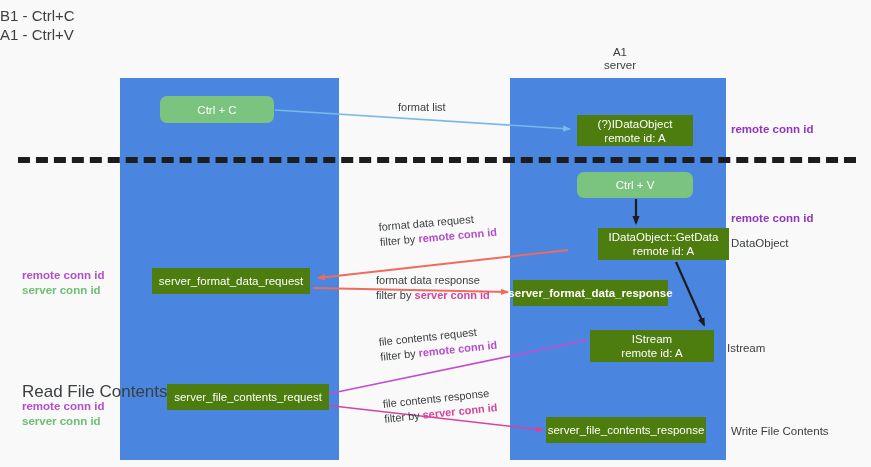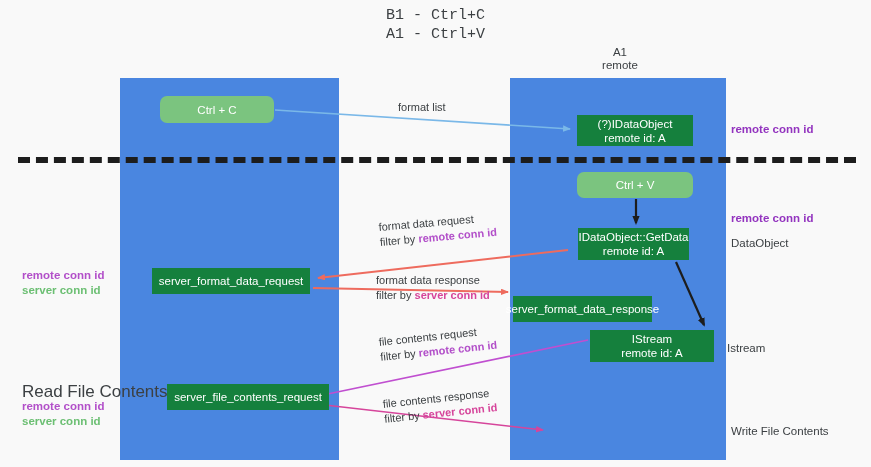--- a/index.html
+++ b/index.html
@@ -10,25 +10,23 @@
     color:#3c4043;
     position:relative;
     overflow:hidden;
   }
   #stage{position:absolute;left:0;top:0;width:871px;height:467px;}
   .abs{position:absolute;}
 
   
   .title{
     left:0;top:6px;width:871px;
-    text-align:center;
     font-size:15px;line-height:19px;
     color:#3c4043;
     white-space:pre-line;
-    font-family:Liberation Mono, monospace;
   }
 
   
   .col-head{
     font-size:11.5px;line-height:13px;
     text-align:center;color:#3c4043;
     white-space:pre-line;
   }
   #head-b1{left:150px;top:46px;width:130px;}
   #head-a1{left:545px;top:46px;width:150px;}
@@ -48,28 +46,28 @@
   .node{
     box-sizing:border-box;
     display:flex;flex-direction:column;
     align-items:center;justify-content:center;
     color:#ffffff;
     font-size:11.5px;line-height:14px;
     text-align:center;
     white-space:pre-line;
   }
   .green{background:#7bc47f;border-radius:7px;}
-  .orange{background:#15803d;}
+  .orange{background:#4d7c0f;}
 
   #n-ctrlc{left:160px;top:96px;width:114px;height:27px;}
   #n-dataobj{left:577px;top:115px;width:116px;height:31px;}
   #n-ctrlv{left:577px;top:172px;width:116px;height:26px;}
-  #n-getdata{left:578px;top:228px;width:111px;height:32px;}
+  #n-getdata{left:598px;top:228px;width:131px;height:32px;}
   #n-fmtreq{left:152px;top:268px;width:158px;height:26px;text-align:center;}
-  #n-fmtresp{left:513px;top:296px;width:139px;height:26px;}
+  #n-fmtresp{left:513px;top:280px;width:155px;height:26px;font-weight:bold;}
   #n-istream{left:590px;top:330px;width:124px;height:32px;}
   #n-filereq{left:150px;top:384px;width:162px;height:26px;margin-left:17px;}
   #n-fileresp{left:546px;top:417px;width:160px;height:26px;}
 
   
   .note{
     font-size:11.5px;line-height:14px;
     color:#3c4043;white-space:pre-line;
   }
   .note.purple{color:#9334bf;font-weight:bold;}
@@ -105,21 +103,21 @@
 </style>
 </head>
 <body>
 
 <div id="stage">
 
   <div class="abs title" id="title">B1 - Ctrl+C
 A1 - Ctrl+V</div>
 
   <div class="abs col-head" id="head-a1">A1
-remote</div>
+server</div>
 
   <div class="abs lane" id="lane-b1"></div>
   <div class="abs lane" id="lane-a1"></div>
 
   <svg id="wires" viewBox="0 0 871 467" xmlns="http://www.w3.org/2000/svg">
     <defs>
       <marker id="ah-blue" markerWidth="9" markerHeight="9" refX="7" refY="3.2" orient="auto" markerUnits="userSpaceOnUse">
         <path d="M0,0 L8,3.2 L0,6.4 z" fill="#7ab8e8"></path>
       </marker>
       <marker id="ah-red" markerWidth="9" markerHeight="9" refX="7" refY="3.2" orient="auto" markerUnits="userSpaceOnUse">
@@ -163,20 +161,21 @@
 
   <div class="abs node orange" id="n-fmtreq">server_format_data_request</div>
 
   <div class="abs node orange" id="n-fmtresp">server_format_data_response</div>
 
   <div class="abs node orange" id="n-istream">IStream
 remote id: A</div>
 
   <div class="abs node orange" id="n-filereq">server_file_contents_request</div>
 
+  <div class="abs node orange" id="n-fileresp">server_file_contents_response</div>
 
   <div class="abs elabel" id="el-formatlist">
     <span>format list</span>
   </div>
 
   <div class="abs elabel" id="el-fdreq">
     <div>format data request</div>
     <div><span>filter by </span><b class="ek-purple">remote conn id</b></div>
   </div>
 

